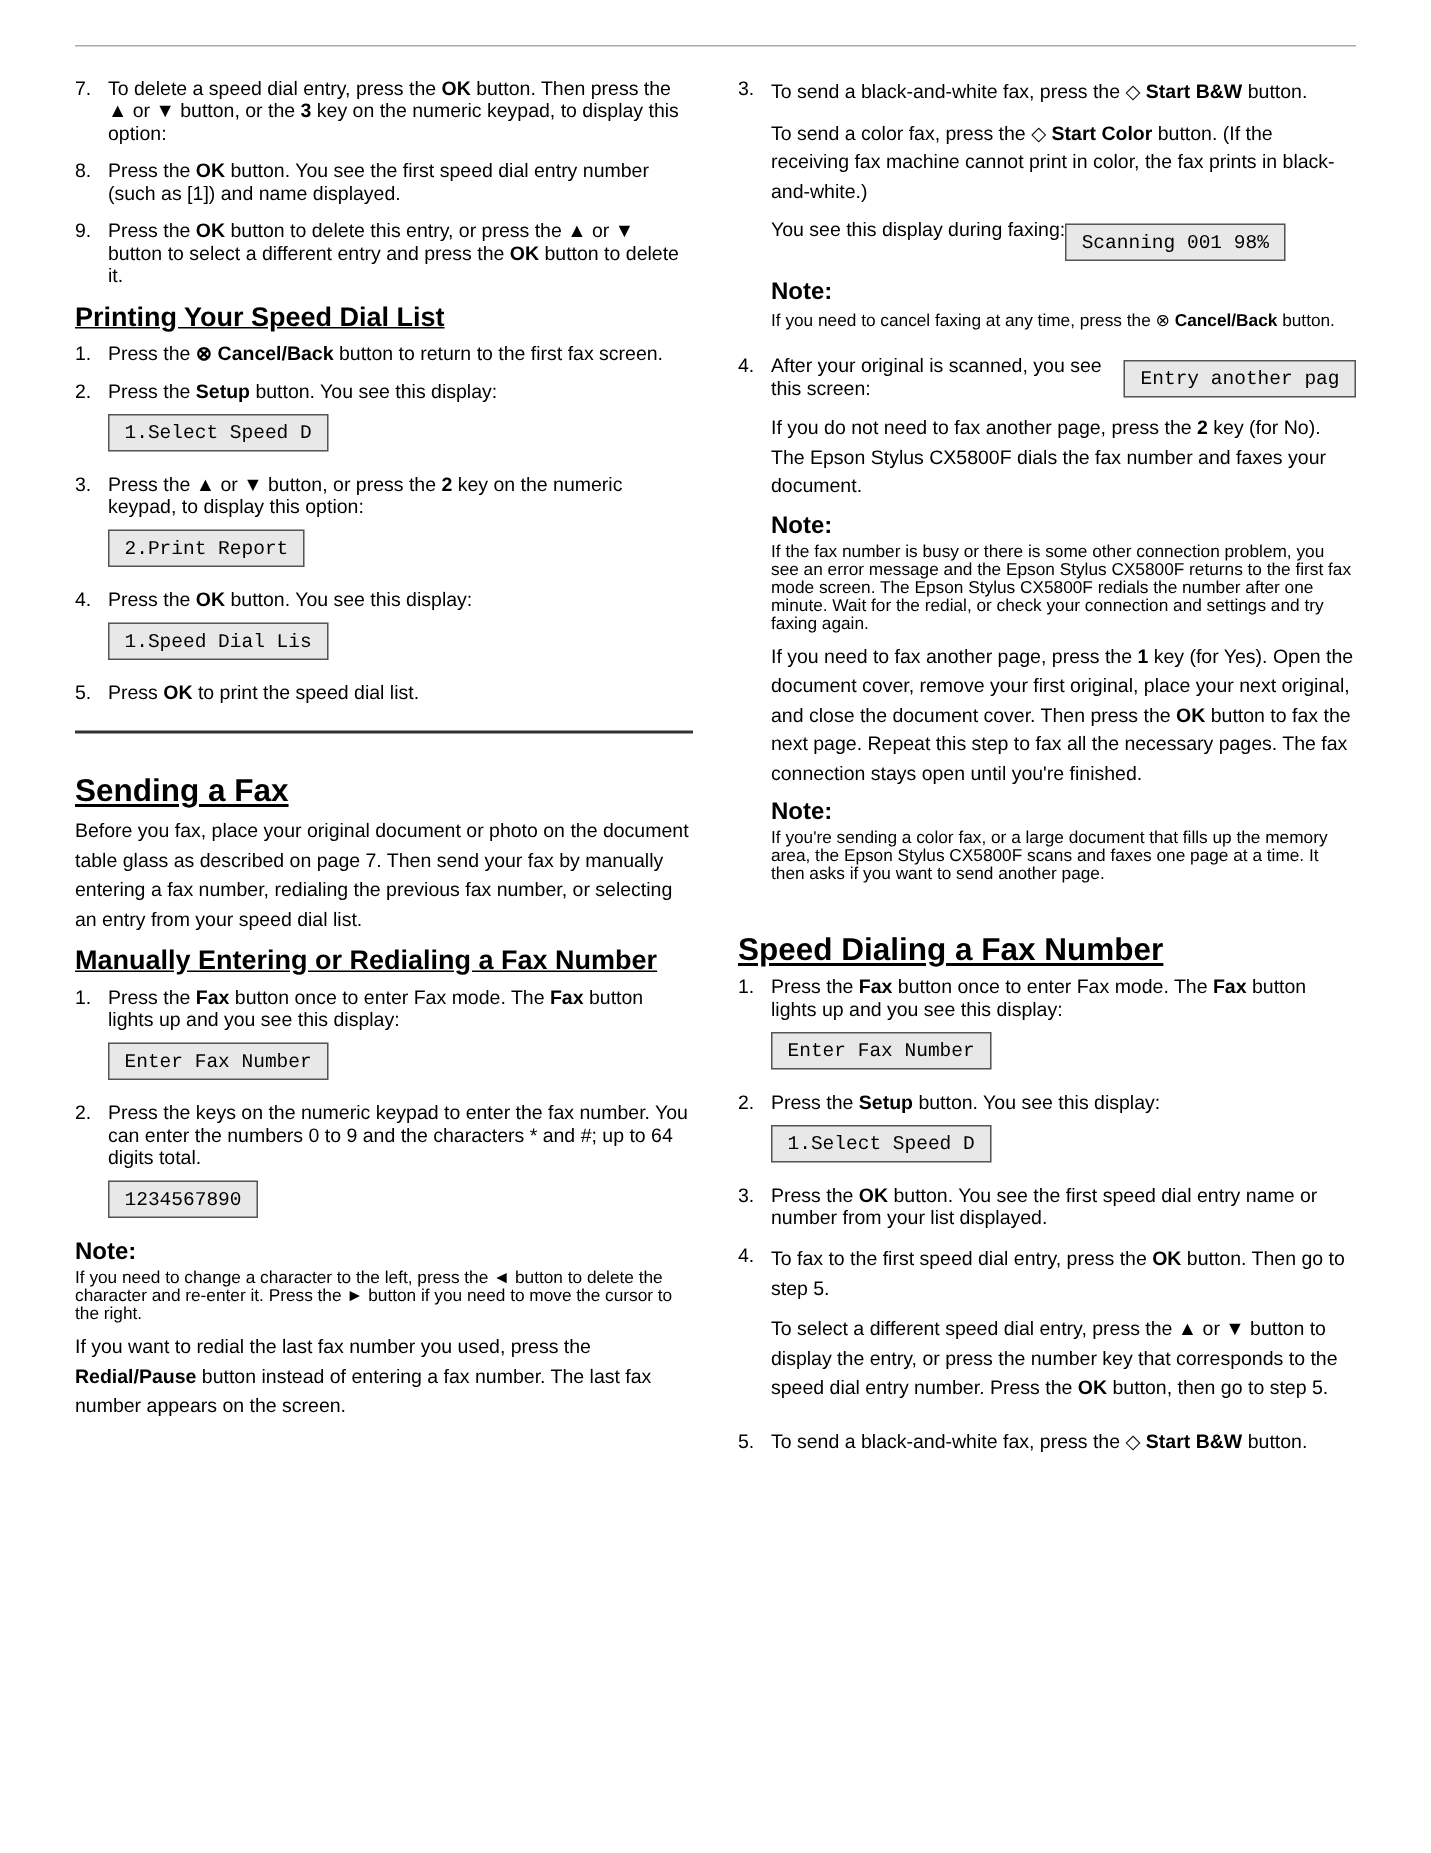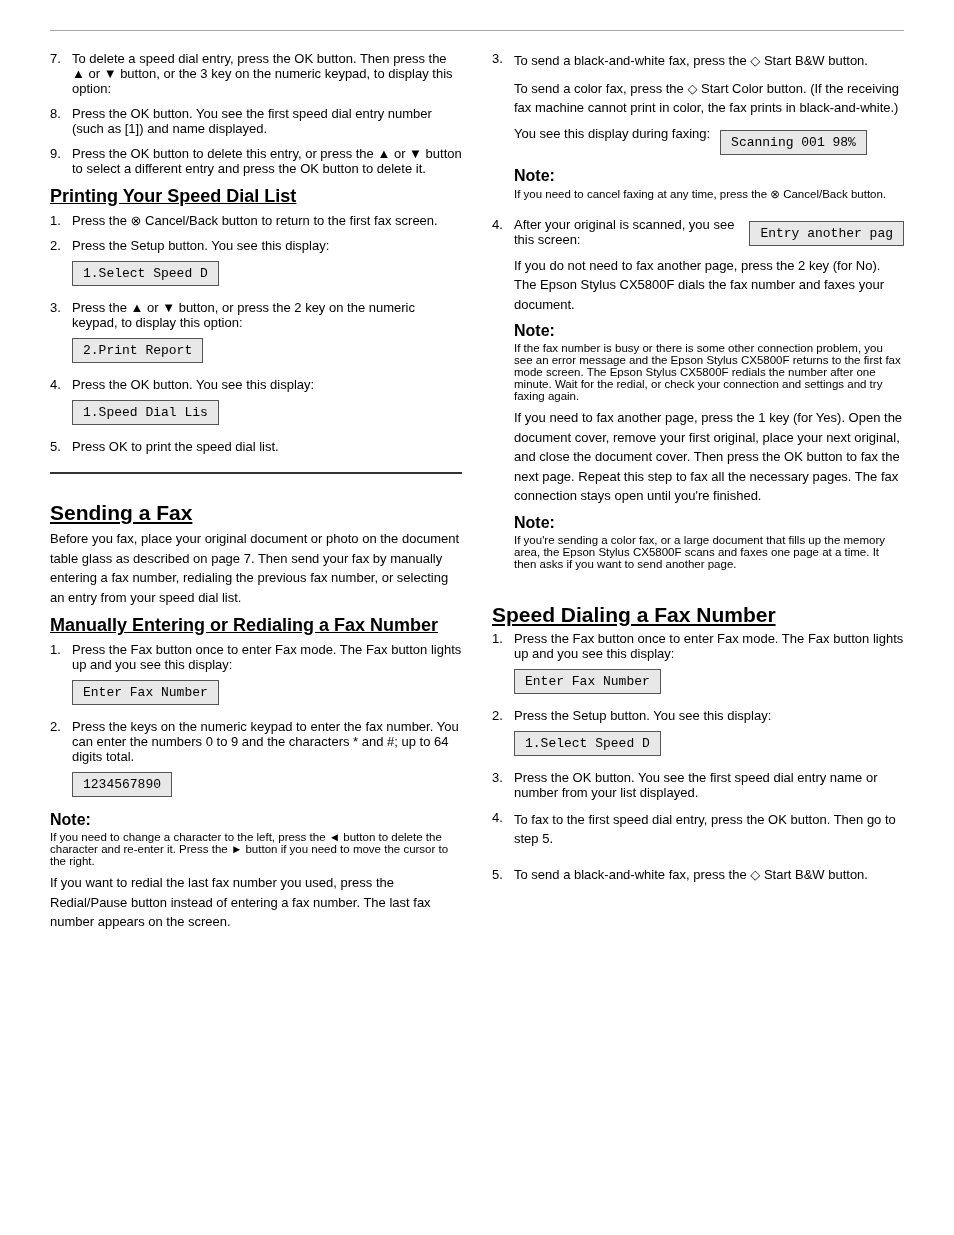--- a/index.html
+++ b/index.html
@@ -69,21 +69,21 @@
       margin-bottom: 2px;
     }
     .note-text {
       font-size: 11.5px;
       margin-bottom: 6px;
     }
     p {
       margin-bottom: 8px;
       line-height: 1.5;
     }
-    .bold { font-weight: normal; }
+    .bold { font-weight: bold; }
     hr.section-rule {
       border: none;
       border-top: 2px solid #333;
       margin: 18px 0 10px 0;
     }
   </style>
 </head>
 <body>
 
 <div class="top-rule"></div>
@@ -180,21 +180,21 @@
   </div>
 
   <div class="col-right">
 
     <ol class="numbered-list">
       <li>
         <span class="num">3.</span>
         <div class="li-content">
           <p>To send a black-and-white fax, press the ◇ <span class="bold">Start B&amp;W</span> button.</p>
           <p>To send a color fax, press the ◇ <span class="bold">Start Color</span> button. (If the receiving fax machine cannot print in color, the fax prints in black-and-white.)</p>
-          <div style="display:flex; align-items:flex-start; gap:10px; margin-bottom:8px;">
+          <div style="display:flex; align-items:flex-start; gap:0; margin-bottom:8px;">
             <span>You see this display during faxing:</span>
             <span class="lcd-box">Scanning 001 98%</span>
           </div>
           <div class="note-label">Note:</div>
           <div class="note-text">If you need to cancel faxing at any time, press the ⊗ <span class="bold">Cancel/Back</span> button.</div>
         </div>
       </li>
       <li>
         <span class="num">4.</span>
         <div class="li-content">
@@ -231,20 +231,21 @@
       <li>
         <span class="num">3.</span>
         <div class="li-content">
           Press the <span class="bold">OK</span> button. You see the first speed dial entry name or number from your list displayed.
         </div>
       </li>
       <li>
         <span class="num">4.</span>
         <div class="li-content">
           <p>To fax to the first speed dial entry, press the <span class="bold">OK</span> button. Then go to step 5.</p>
+          <p>To select a different speed dial entry, press the ▲ or ▼ button to display the entry, or press the number key that corresponds to the speed dial entry number. Press the <span class="bold">OK</span> button, then go to step 5.</p>
         </div>
       </li>
       <li>
         <span class="num">5.</span>
         <div class="li-content">
           To send a black-and-white fax, press the ◇ <span class="bold">Start B&amp;W</span> button.
         </div>
       </li>
     </ol>
   </div>

